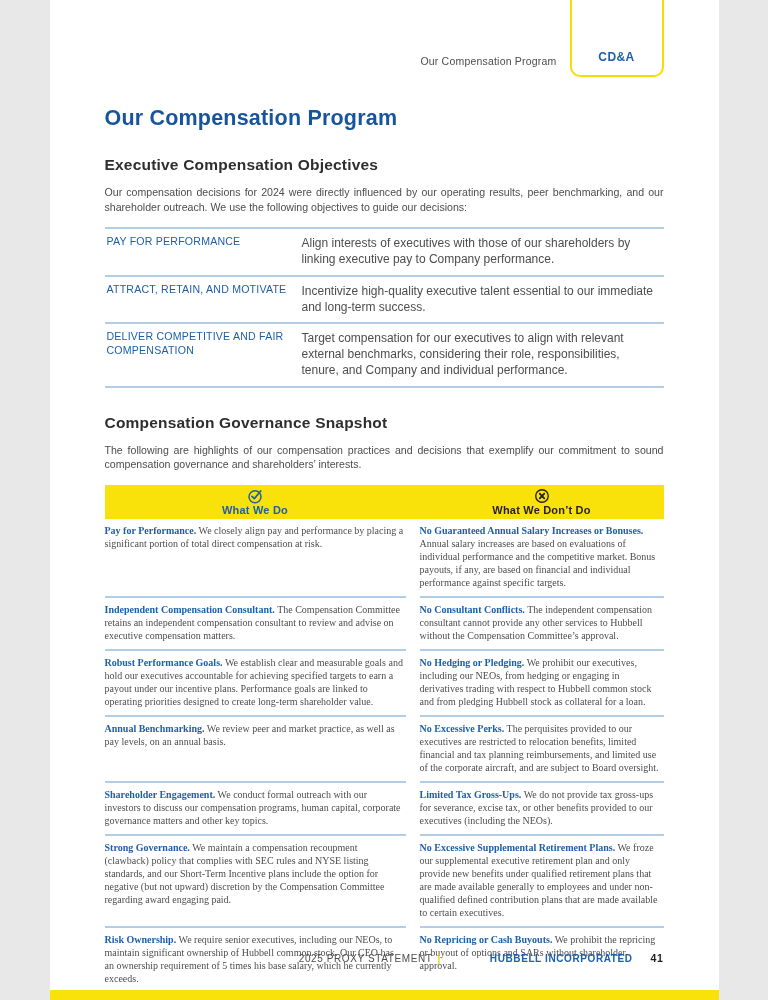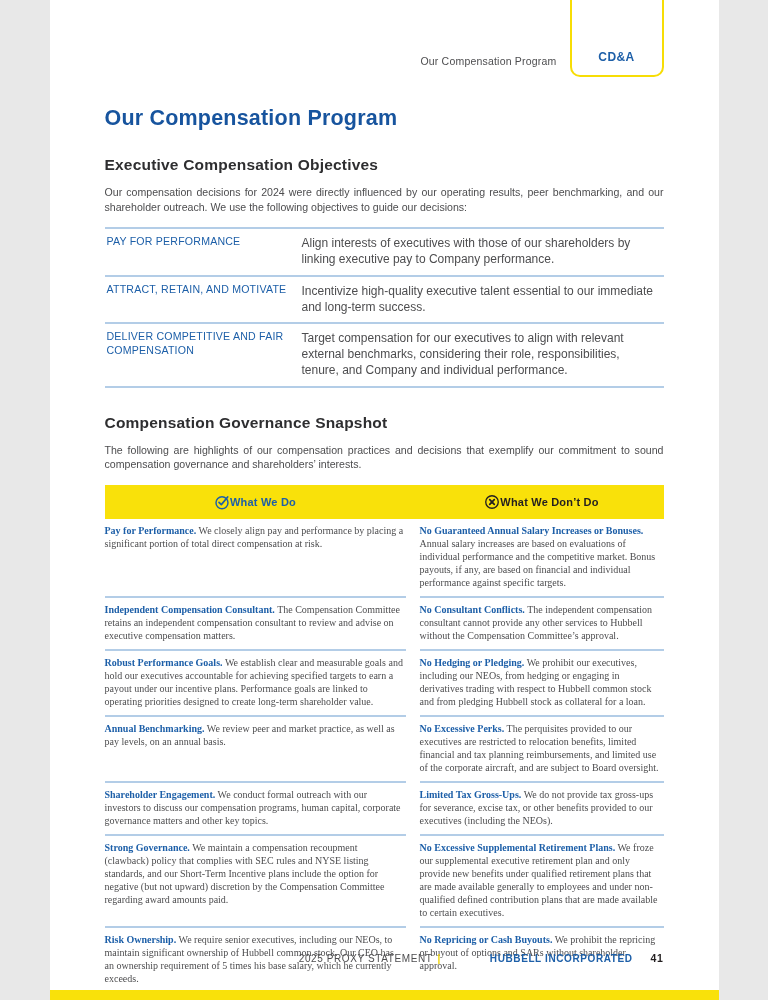--- a/index.html
+++ b/index.html
@@ -53,21 +53,21 @@
   }
   .obj-desc { font-size: 12px; color: #4d4d4f; line-height: 1.35; padding-right: 4px; }
   
   .gov-header {
     margin-top: 13px;
     background: #f9e10a;
     display: grid; grid-template-columns: 301px 1fr; column-gap: 14px;
     height: 34px;
   }
   .gov-header .hcell {
-    display: flex; flex-direction: row; align-items: center; justify-content: center;
+    display: flex; flex-direction: column; align-items: center; justify-content: center;
     padding-top: 1px;
   }
   .gov-header .hcell .icon { height: 16px; line-height: 0; }
   .gov-header .hcell .hlabel { font-size: 11px; font-weight: bold; letter-spacing: 0.2px; margin-top: 0px; }
   .hlabel.do { color: #1d5fa8; }
   .hlabel.dont { color: #231f20; }
   .gov-body { border-bottom: 3px solid #8fb2d4; }
   .g-row { display: grid; grid-template-columns: 301px 1fr; column-gap: 14px; }
   .g-cell { padding: 5px 2px 7px 0; font-size: 10px; line-height: 1.3; color: #4d4d4f; font-family: Liberation Serif, serif; }
   .g-row + .g-row .g-cell { border-top: 2px solid #b3cde7; }
@@ -166,21 +166,21 @@
         <div class="g-cell"><span class="g-lead">Annual Benchmarking.</span> <span>We review peer and market practice, as well as pay levels, on an annual basis.</span></div>
         <div class="g-cell"><span class="g-lead">No Excessive Perks.</span> <span>The perquisites provided to our executives are restricted to relocation benefits, limited financial and tax planning reimbursements, and limited use of the corporate aircraft, and are subject to Board oversight.</span></div>
       </div>
 
       <div class="g-row">
         <div class="g-cell"><span class="g-lead">Shareholder Engagement.</span> <span>We conduct formal outreach with our investors to discuss our compensation programs, human capital, corporate governance matters and other key topics.</span></div>
         <div class="g-cell"><span class="g-lead">Limited Tax Gross-Ups.</span> <span>We do not provide tax gross-ups for severance, excise tax, or other benefits provided to our executives (including the NEOs).</span></div>
       </div>
 
       <div class="g-row">
-        <div class="g-cell"><span class="g-lead">Strong Governance.</span> <span>We maintain a compensation recoupment (clawback) policy that complies with SEC rules and NYSE listing standards, and our Short-Term Incentive plans include the option for negative (but not upward) discretion by the Compensation Committee regarding award amounts paid.</span></div>
+        <div class="g-cell"><span class="g-lead">Strong Governance.</span> <span>We maintain a compensation recoupment (clawback) policy that complies with SEC rules and NYSE listing standards, and our Short-Term Incentive plans include the option for negative (but not upward) discretion by the Compensation Committee regarding award engaging paid.</span></div>
         <div class="g-cell"><span class="g-lead">No Excessive Supplemental Retirement Plans.</span> <span>We froze our supplemental executive retirement plan and only provide new benefits under qualified retirement plans that are made available generally to employees and under non-qualified defined contribution plans that are made available to certain executives.</span></div>
       </div>
 
       <div class="g-row">
         <div class="g-cell"><span class="g-lead">Risk Ownership.</span> <span>We require senior executives, including our NEOs, to maintain significant ownership of Hubbell common stock. Our CEO has an ownership requirement of 5 times his base salary, which he currently exceeds.</span></div>
         <div class="g-cell"><span class="g-lead">No Repricing or Cash Buyouts.</span> <span>We prohibit the repricing or buyout of options and SARs without shareholder approval.</span></div>
       </div>
 
       <div class="g-row">
         <div class="g-cell"><span class="g-lead">Risk Assessment.</span> <span>We conduct an annual compensation risk assessment to ensure our compensation program discourages excessive risk taking.</span></div>

